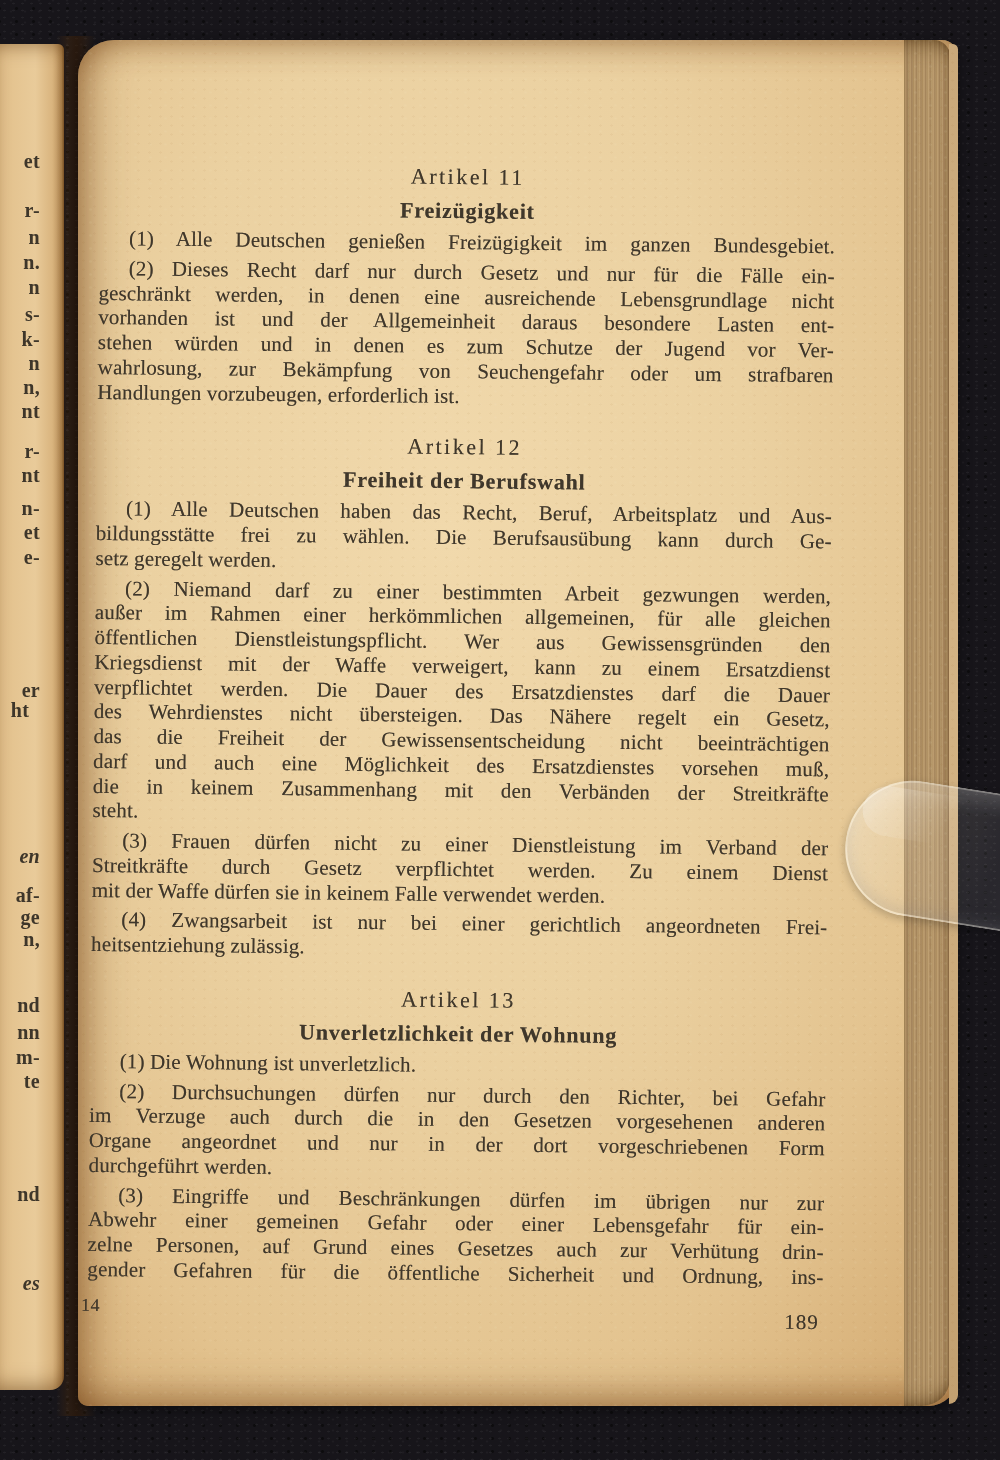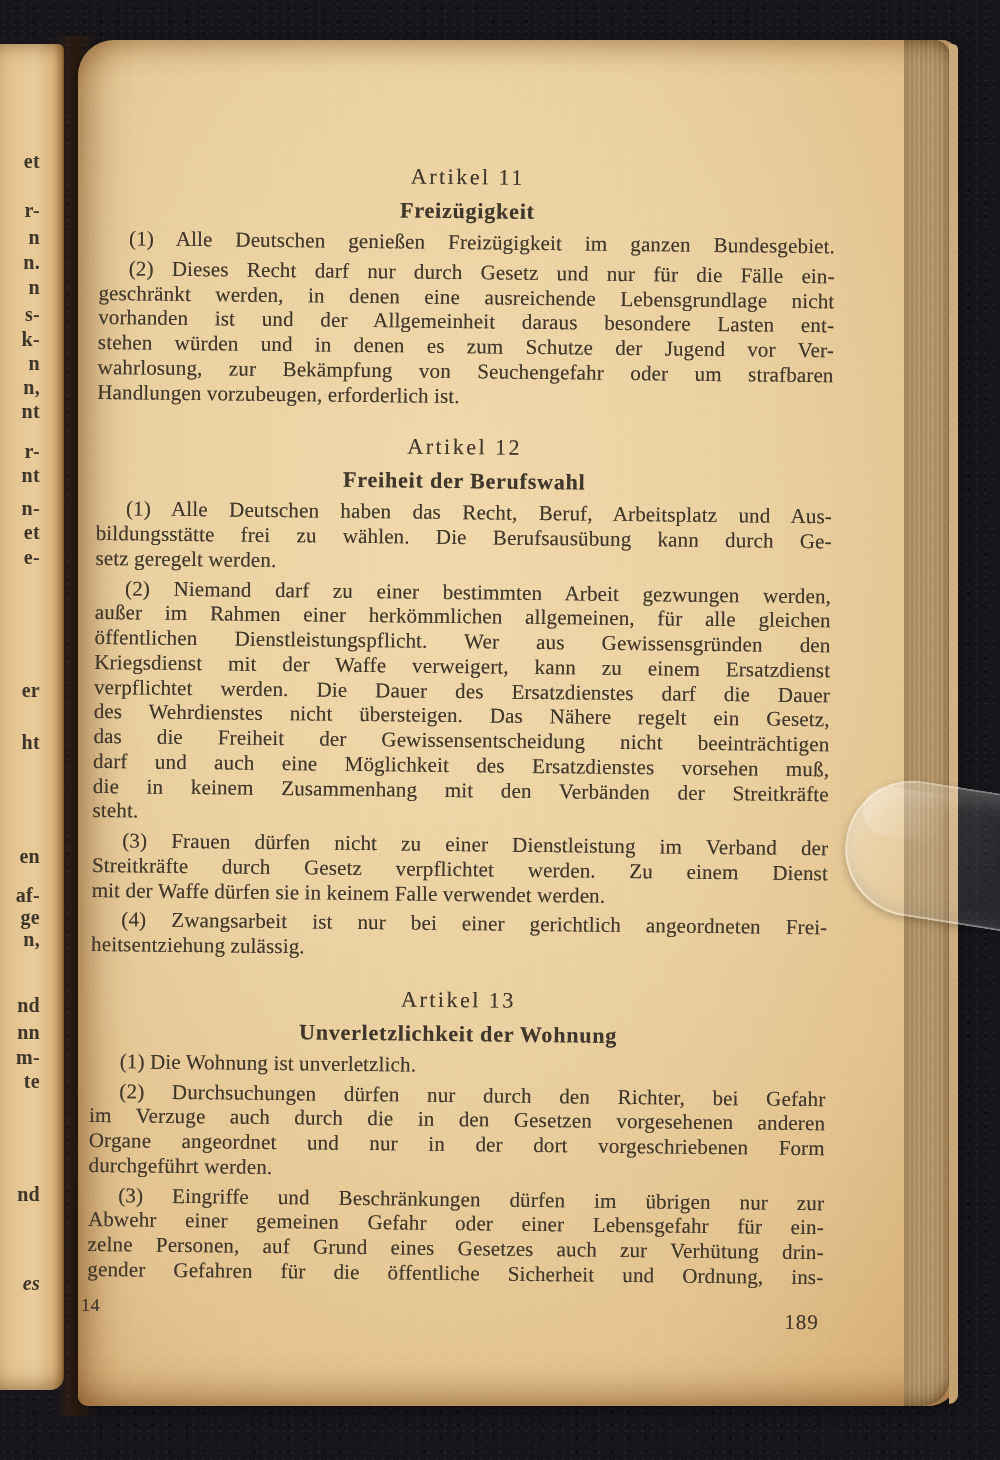--- a/index.html
+++ b/index.html
@@ -115,22 +115,22 @@
     <div class="edge-fragment" style="top: 284px;">k-</div>
     <div class="edge-fragment" style="top: 308px;">n</div>
     <div class="edge-fragment" style="top: 332px;">n,</div>
     <div class="edge-fragment" style="top: 356px;">nt</div>
     <div class="edge-fragment" style="top: 396px;">r-</div>
     <div class="edge-fragment" style="top: 420px;">nt</div>
     <div class="edge-fragment" style="top: 453px;">n-</div>
     <div class="edge-fragment" style="top: 477px;">et</div>
     <div class="edge-fragment" style="top: 502px;">e-</div>
     <div class="edge-fragment" style="top: 635px;">er</div>
-    <div class="edge-fragment" style="top: 687px;">ht</div>
-    <div class="edge-fragment" style="top: 801px;">en</div>
+    <div class="edge-fragment" style="top: 655px; text-align: center;">ht</div>
+    <div class="edge-fragment" style="top: 801px; font-style: italic;">en</div>
     <div class="edge-fragment" style="top: 840px;">af-</div>
     <div class="edge-fragment" style="top: 862px; font-family: Liberation Serif, serif;">ge</div>
     <div class="edge-fragment" style="top: 884px;">n,</div>
     <div class="edge-fragment" style="top: 950px;">nd</div>
     <div class="edge-fragment" style="top: 977px;">nn</div>
     <div class="edge-fragment" style="top: 1002px;">m-</div>
     <div class="edge-fragment" style="top: 1026px; text-align: right;">te</div>
     <div class="edge-fragment" style="top: 1139px;">nd</div>
     <div class="edge-fragment" style="top: 1228px; font-style: italic;">es</div>
   </div>

